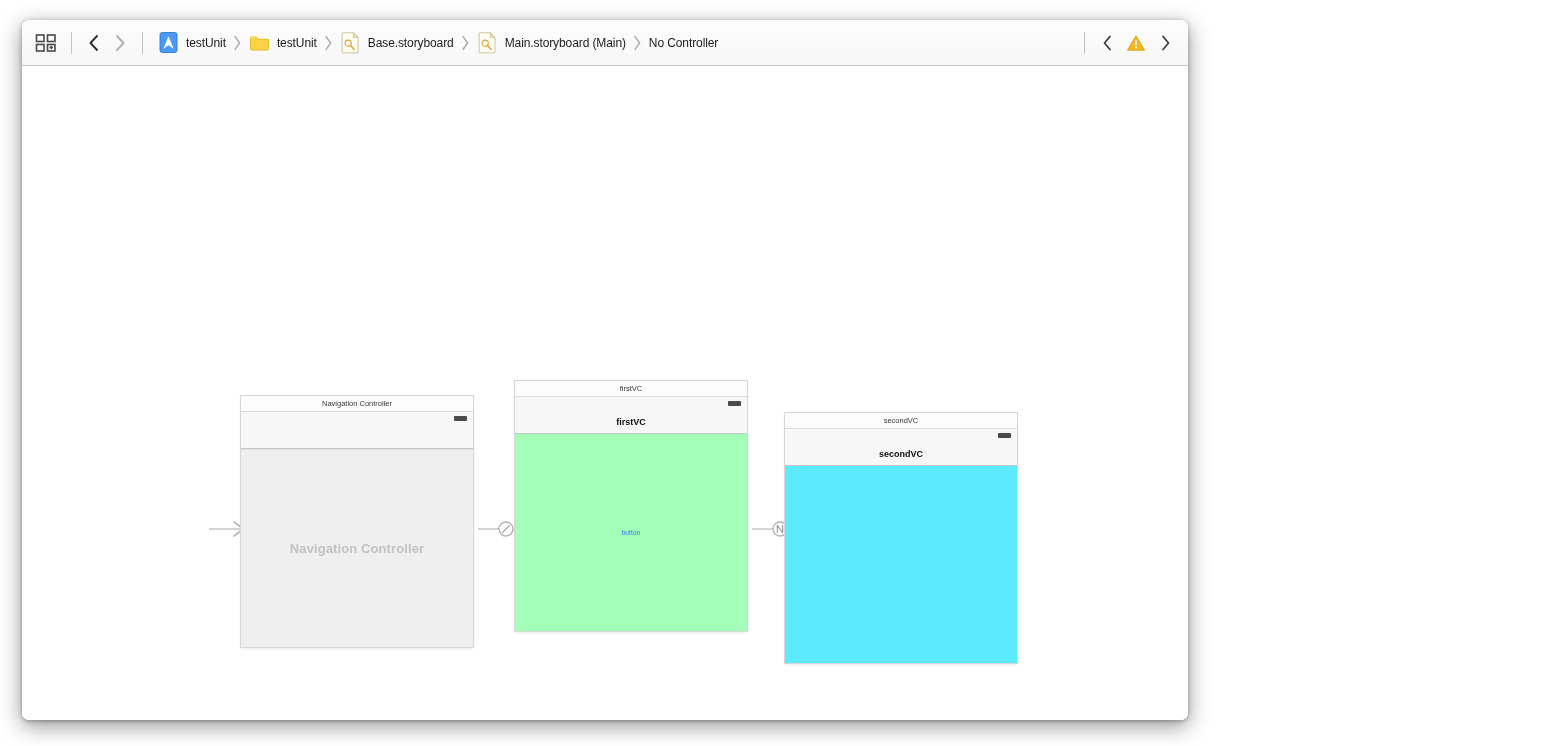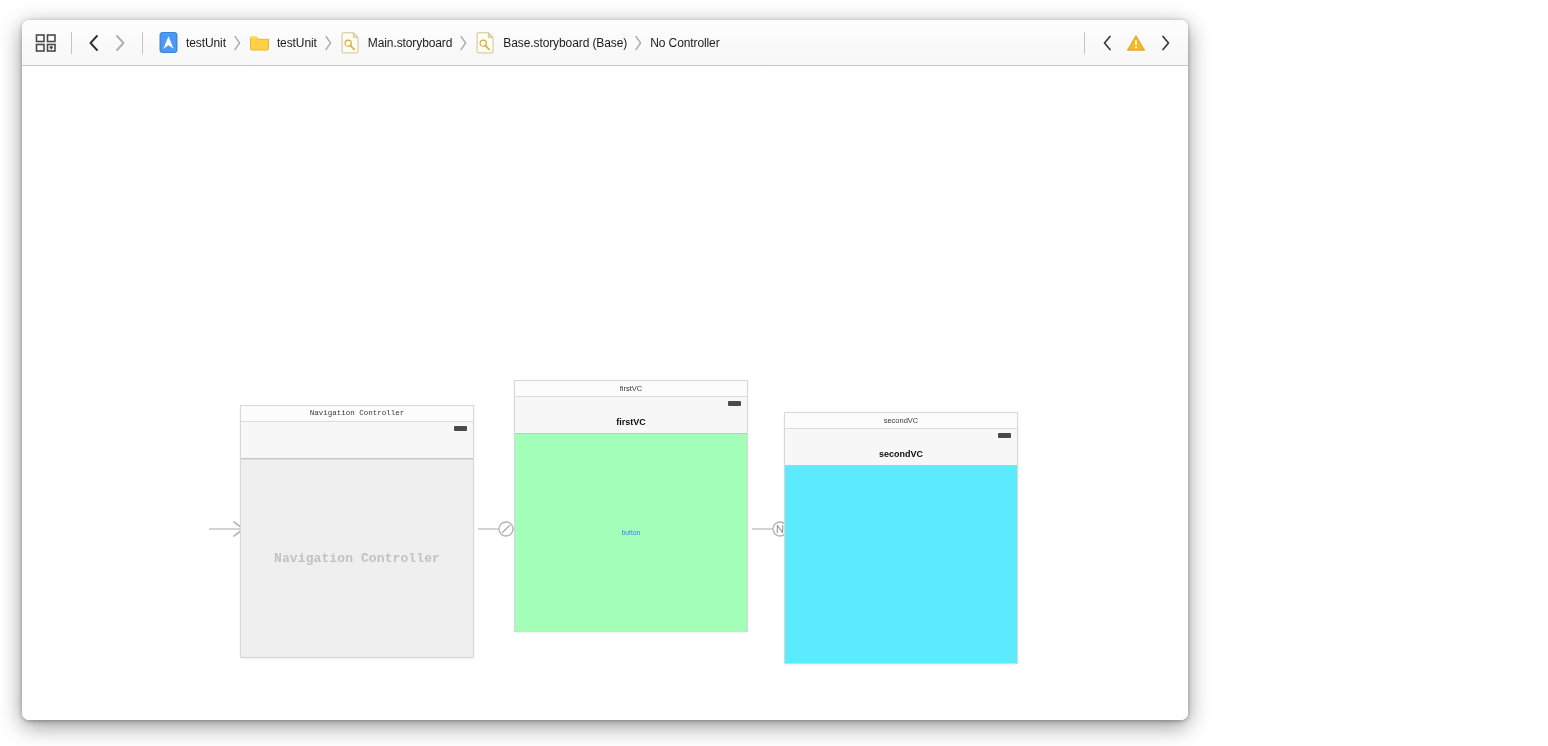--- a/index.html
+++ b/index.html
@@ -302,34 +302,34 @@
           <path d="M2 2.5 L6.6 9 L2 15.5" fill="none" stroke="#adadad" stroke-width="1.4" stroke-linecap="round" stroke-linejoin="round"></path>
         </svg>
 
         <div class="crumb">
           <svg class="crumb-icon" viewBox="0 0 21 23">
             <path d="M3 1.8 h10.4 l4.6 4.6 v14.6 a0.9 0.9 0 0 1 -0.9 0.9 h-14.1 a0.9 0.9 0 0 1 -0.9 -0.9 v-18.3 a0.9 0.9 0 0 1 0.9 -0.9 Z" fill="#fffdf2" stroke="#c9bd8e" stroke-width="0.9"></path>
             <path d="M13.4 1.8 v4.6 h4.6 Z" fill="#ece2bd" stroke="#c9bd8e" stroke-width="0.8"></path>
             <circle cx="8.2" cy="12.2" r="3.1" fill="none" stroke="#d8a43a" stroke-width="1.1"></circle>
             <path d="M10.3 14.3 L14.2 18.4" stroke="#d8a43a" stroke-width="1.5" stroke-linecap="round"></path>
           </svg>
-          <span class="crumb-label">Main.storyboard</span>
+          <span class="crumb-label">Base.storyboard</span>
         </div>
         <svg class="crumb-sep" width="9" height="18" viewBox="0 0 9 18">
           <path d="M2 2.5 L6.6 9 L2 15.5" fill="none" stroke="#adadad" stroke-width="1.4" stroke-linecap="round" stroke-linejoin="round"></path>
         </svg>
 
         <div class="crumb">
           <svg class="crumb-icon" viewBox="0 0 21 23">
             <path d="M3 1.8 h10.4 l4.6 4.6 v14.6 a0.9 0.9 0 0 1 -0.9 0.9 h-14.1 a0.9 0.9 0 0 1 -0.9 -0.9 v-18.3 a0.9 0.9 0 0 1 0.9 -0.9 Z" fill="#fffdf2" stroke="#c9bd8e" stroke-width="0.9"></path>
             <path d="M13.4 1.8 v4.6 h4.6 Z" fill="#ece2bd" stroke="#c9bd8e" stroke-width="0.8"></path>
             <circle cx="8.2" cy="12.2" r="3.1" fill="none" stroke="#d8a43a" stroke-width="1.1"></circle>
             <path d="M10.3 14.3 L14.2 18.4" stroke="#d8a43a" stroke-width="1.5" stroke-linecap="round"></path>
           </svg>
-          <span class="crumb-label">Base.storyboard (Base)</span>
+          <span class="crumb-label">Main.storyboard (Main)</span>
         </div>
         <svg class="crumb-sep" width="9" height="18" viewBox="0 0 9 18">
           <path d="M2 2.5 L6.6 9 L2 15.5" fill="none" stroke="#adadad" stroke-width="1.4" stroke-linecap="round" stroke-linejoin="round"></path>
         </svg>
 
         <div class="crumb">
           <span class="crumb-label">No Controller</span>
         </div>
       </div>
 
@@ -360,21 +360,21 @@
 
     <div class="canvas">
 
       <div class="conn" style="left:186px; top:450px; width:44px;">
         <svg width="44" height="26" viewBox="0 0 44 26">
           <path d="M1 13 H33" stroke="#c6c6c6" stroke-width="1.5"></path>
           <path d="M26 6 L35.5 13 L26 20" fill="none" stroke="#b9b9b9" stroke-width="1.7" stroke-linecap="round" stroke-linejoin="round"></path>
         </svg>
       </div>
 
-      <div class="scene" style="left:219px; top:340px;font-family:Liberation Mono, monospace;">
+      <div class="scene" style="left:219px; top:330px;">
         <div class="scene-title">Navigation Controller</div>
         <div class="statusbar">
           <div class="battery"></div>
         </div>
         <div class="navbar">
           <span class="navbar-title"></span>
         </div>
         <div class="scene-body placeholder">
           <span class="placeholder-label">Navigation Controller</span>
         </div>

